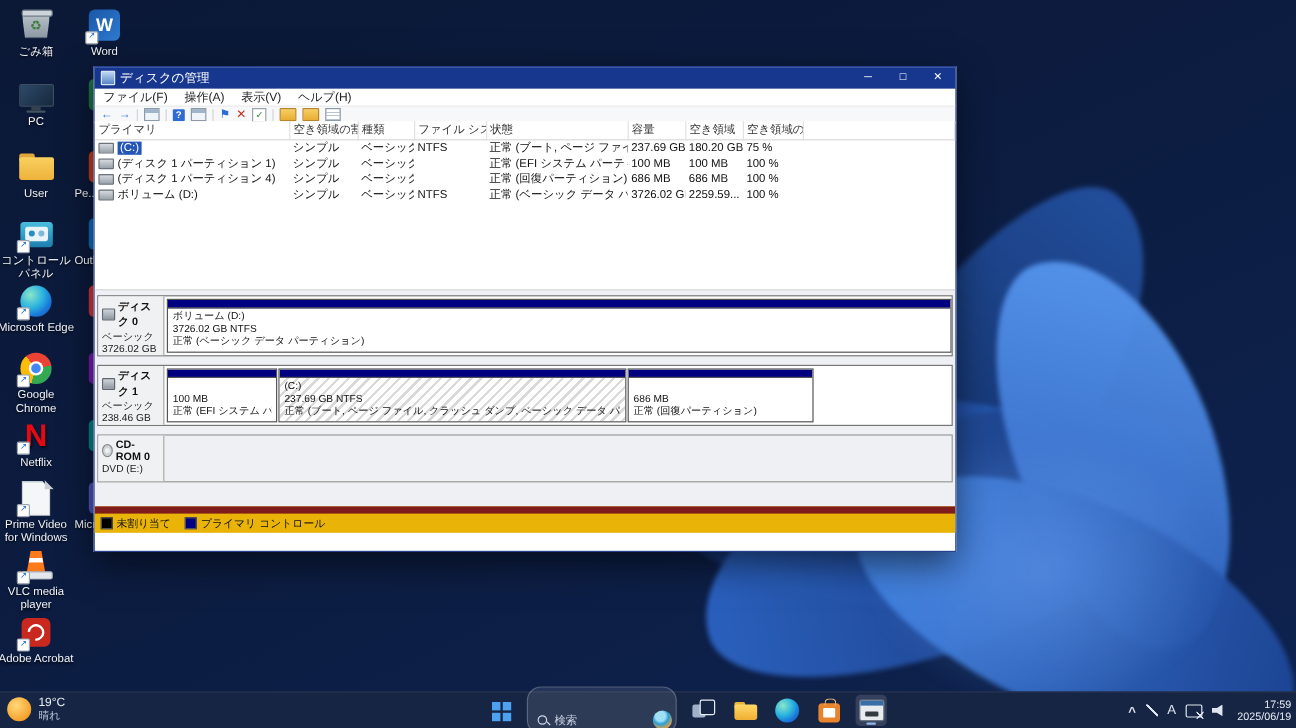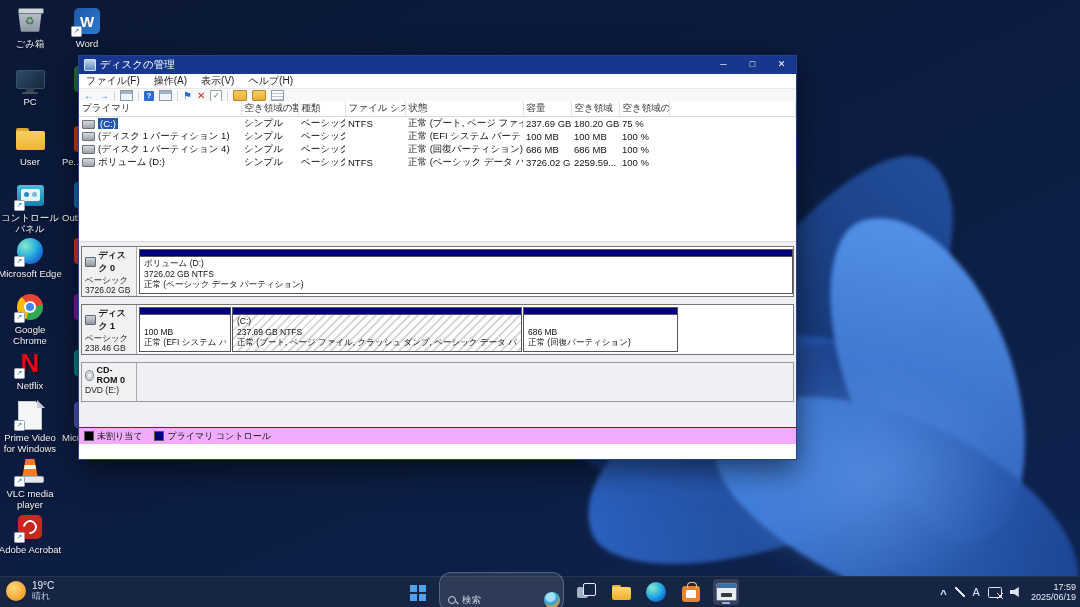--- a/index.html
+++ b/index.html
@@ -101,21 +101,21 @@
   .cdico{display:inline-block;width:9px;height:9px;border-radius:50%;border:1px solid #888;
     background:radial-gradient(circle,#f0f0f0 0 2px,#cfd4d9 2px);}
   .part{position:absolute;top:2px;bottom:2px;border:1px solid #555;background:#fff;box-sizing:border-box;overflow:hidden;}
   .part .strip{height:6px;background:#000080;border-bottom:1px solid #555;}
   .part .ptxt{padding:1px 4px;}
   .pt-line{font-size:8.5px;line-height:10.5px;color:#111;white-space:nowrap;overflow:hidden;min-height:10.5px;}
   .part.hatch .pbody{background:repeating-linear-gradient(135deg,#ffffff 0 4px,#d9d9d9 4px 6px);}
   .pbody{position:absolute;top:7px;left:0;right:0;bottom:0;}
   .pbody .ptxt{position:relative;}
   
-  #legend{position:absolute;left:0;right:0;bottom:0;height:16px;background:#f0abfc;border-top:1px solid #7f1d1d;
+  #legend{position:absolute;left:0;right:0;bottom:0;height:16px;background:#eab308;border-top:6px solid #7f1d1d;
     display:flex;align-items:center;gap:12px;padding-left:5px;}
   .lgitem{display:flex;align-items:center;gap:3px;font-size:9px;color:#111;}
   .lgsq{width:8px;height:8px;border:1px solid #555;}
   .sq-unalloc{background:#000000;} .sq-primary{background:#000080;}
   
   #taskbar{position:absolute;left:0;bottom:0;width:1080px;height:30px;background:#172544;border-top:1px solid rgba(255,255,255,.07);z-index:10;}
   #weather{position:absolute;left:6px;top:3px;display:flex;align-items:flex-end;gap:6px;}
   #weather .sun{width:20px;height:20px;border-radius:50%;background:radial-gradient(circle at 38% 35%,#ffd97a,#f6a12c 70%,#d97f12);}
   #weather .wt1{font-size:10px;color:#e9eef6;line-height:11px;}
   #weather .wt2{font-size:9px;color:#b9c4d8;line-height:10px;}

